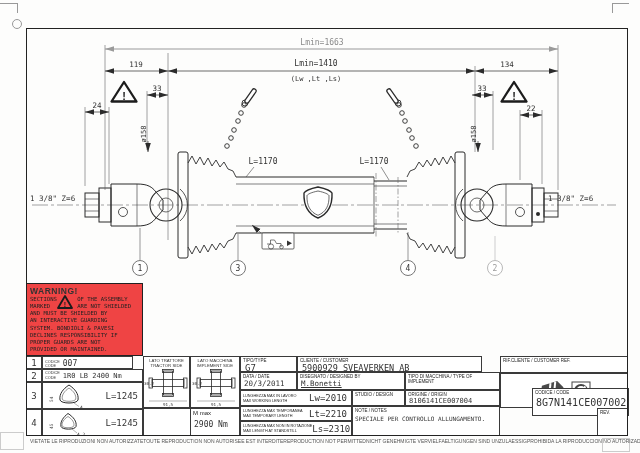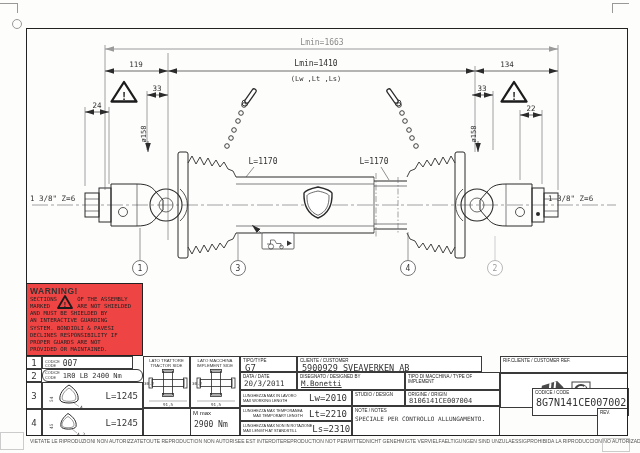--- a/index.html
+++ b/index.html
@@ -203,21 +203,21 @@
 
 <div class="cell num" style="left:26px;top:356px;width:16px;height:13px;">1</div>
 <div class="cell" style="left:42px;top:356px;width:91px;height:13px;display:flex;align-items:flex-end;">
   <div style="font-size:3.8px;line-height:1.1;padding:0 3px 0 2px;">
     <div>CODICE</div>
     <div>CODE</div>
   </div>
   <div class="itemval">007</div>
 </div>
 <div class="cell num" style="left:26px;top:369px;width:16px;height:13px;">2</div>
-<div class="cell" style="left:42px;top:369px;width:101px;height:13px;display:flex;align-items:center;border-radius:6px;">
+<div class="cell" style="left:42px;top:369px;width:101px;height:13px;display:flex;align-items:center;">
   <div style="font-size:3.8px;line-height:1.1;padding:0 3px 0 2px;">
     <div>CODICE</div>
     <div>CODE</div>
   </div>
   <div class="itemval" style="font-size:7px;">1R0  LB 2400 Nm</div>
 </div>
 <div class="cell num" style="left:26px;top:382px;width:16px;height:27px;">3</div>
 <div class="cell" style="left:42px;top:382px;width:101px;height:27px;display:flex;align-items:center;justify-content:space-between;padding:0 4px;">
   <svg width="40" height="26" viewBox="0 0 40 26">
     <path d="M22,2 C28,6 32,11 31,17 C30,21 14,21 13,17 C12,11 16,6 22,2 Z" fill="none" stroke="#2b2b2b" stroke-width="1"></path>
@@ -321,21 +321,21 @@
   <div class="mono" style="font-size:9px;padding-right:4px;">Lw=2010</div>
 </div>
 <div class="cell" style="left:352px;top:390px;width:53px;height:16px;">
   <div class="lab">STUDIO / DESIGN</div>
   <div class="mono" style="font-size:7px;"></div>
 </div>
 <div class="cell" style="left:405px;top:390px;width:95px;height:16px;">
   <div class="lab">ORIGINE / ORIGIN</div>
   <div class="mono" style="font-size:7px;padding-left:3px;">8106141CE007004</div>
 </div>
-<div class="cell" style="left:240px;top:406px;width:112px;height:15px;display:flex;align-items:center;justify-content:space-between;text-align:right;">
+<div class="cell" style="left:240px;top:406px;width:112px;height:15px;display:flex;align-items:center;justify-content:space-between;">
   <div class="lab" style="font-size:3.8px;">
     <div>LUNGHEZZA MAX TEMPORANEA</div>
     <div>MAX TEMPORARY LENGTH</div>
   </div>
   <div class="mono" style="font-size:9px;padding-right:4px;">Lt=2210</div>
 </div>
 <div class="cell" style="left:352px;top:406px;width:148px;height:30px;">
   <div class="lab">NOTE / NOTES</div>
   <div class="mono" style="font-size:6px;padding:2px 0 0 2px;">SPECIALE PER CONTROLLO ALLUNGAMENTO.</div>
 </div>

